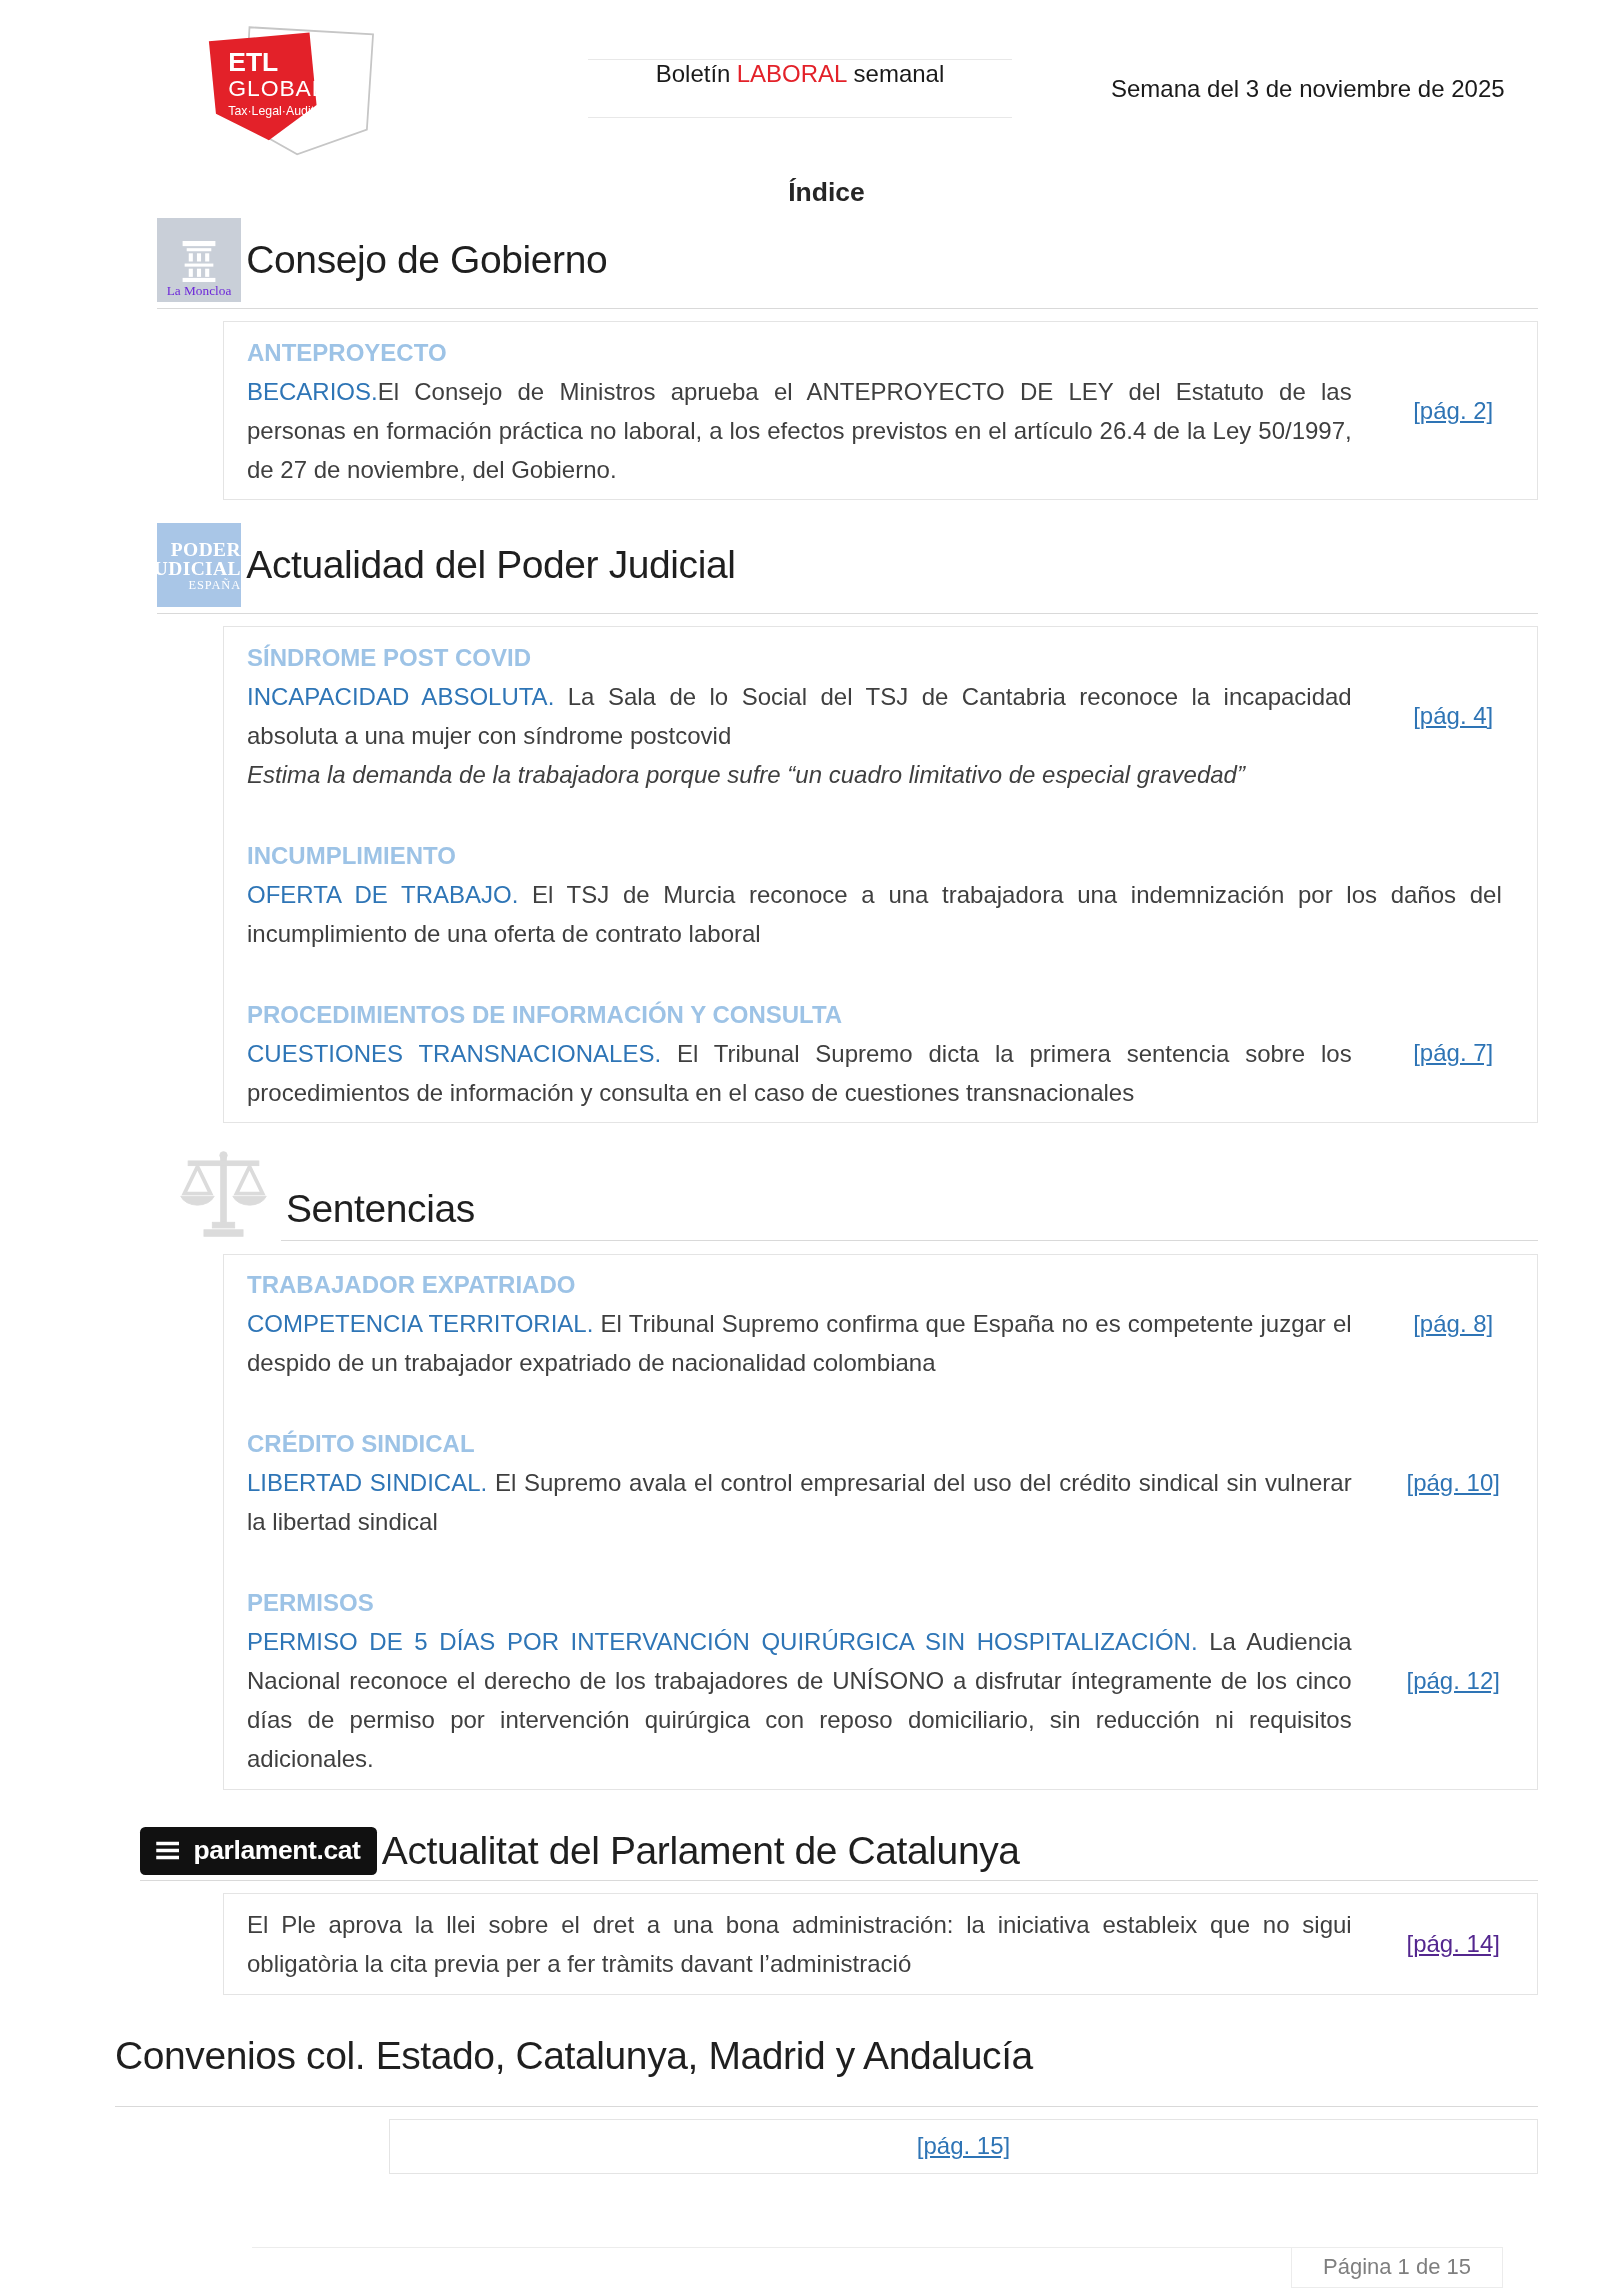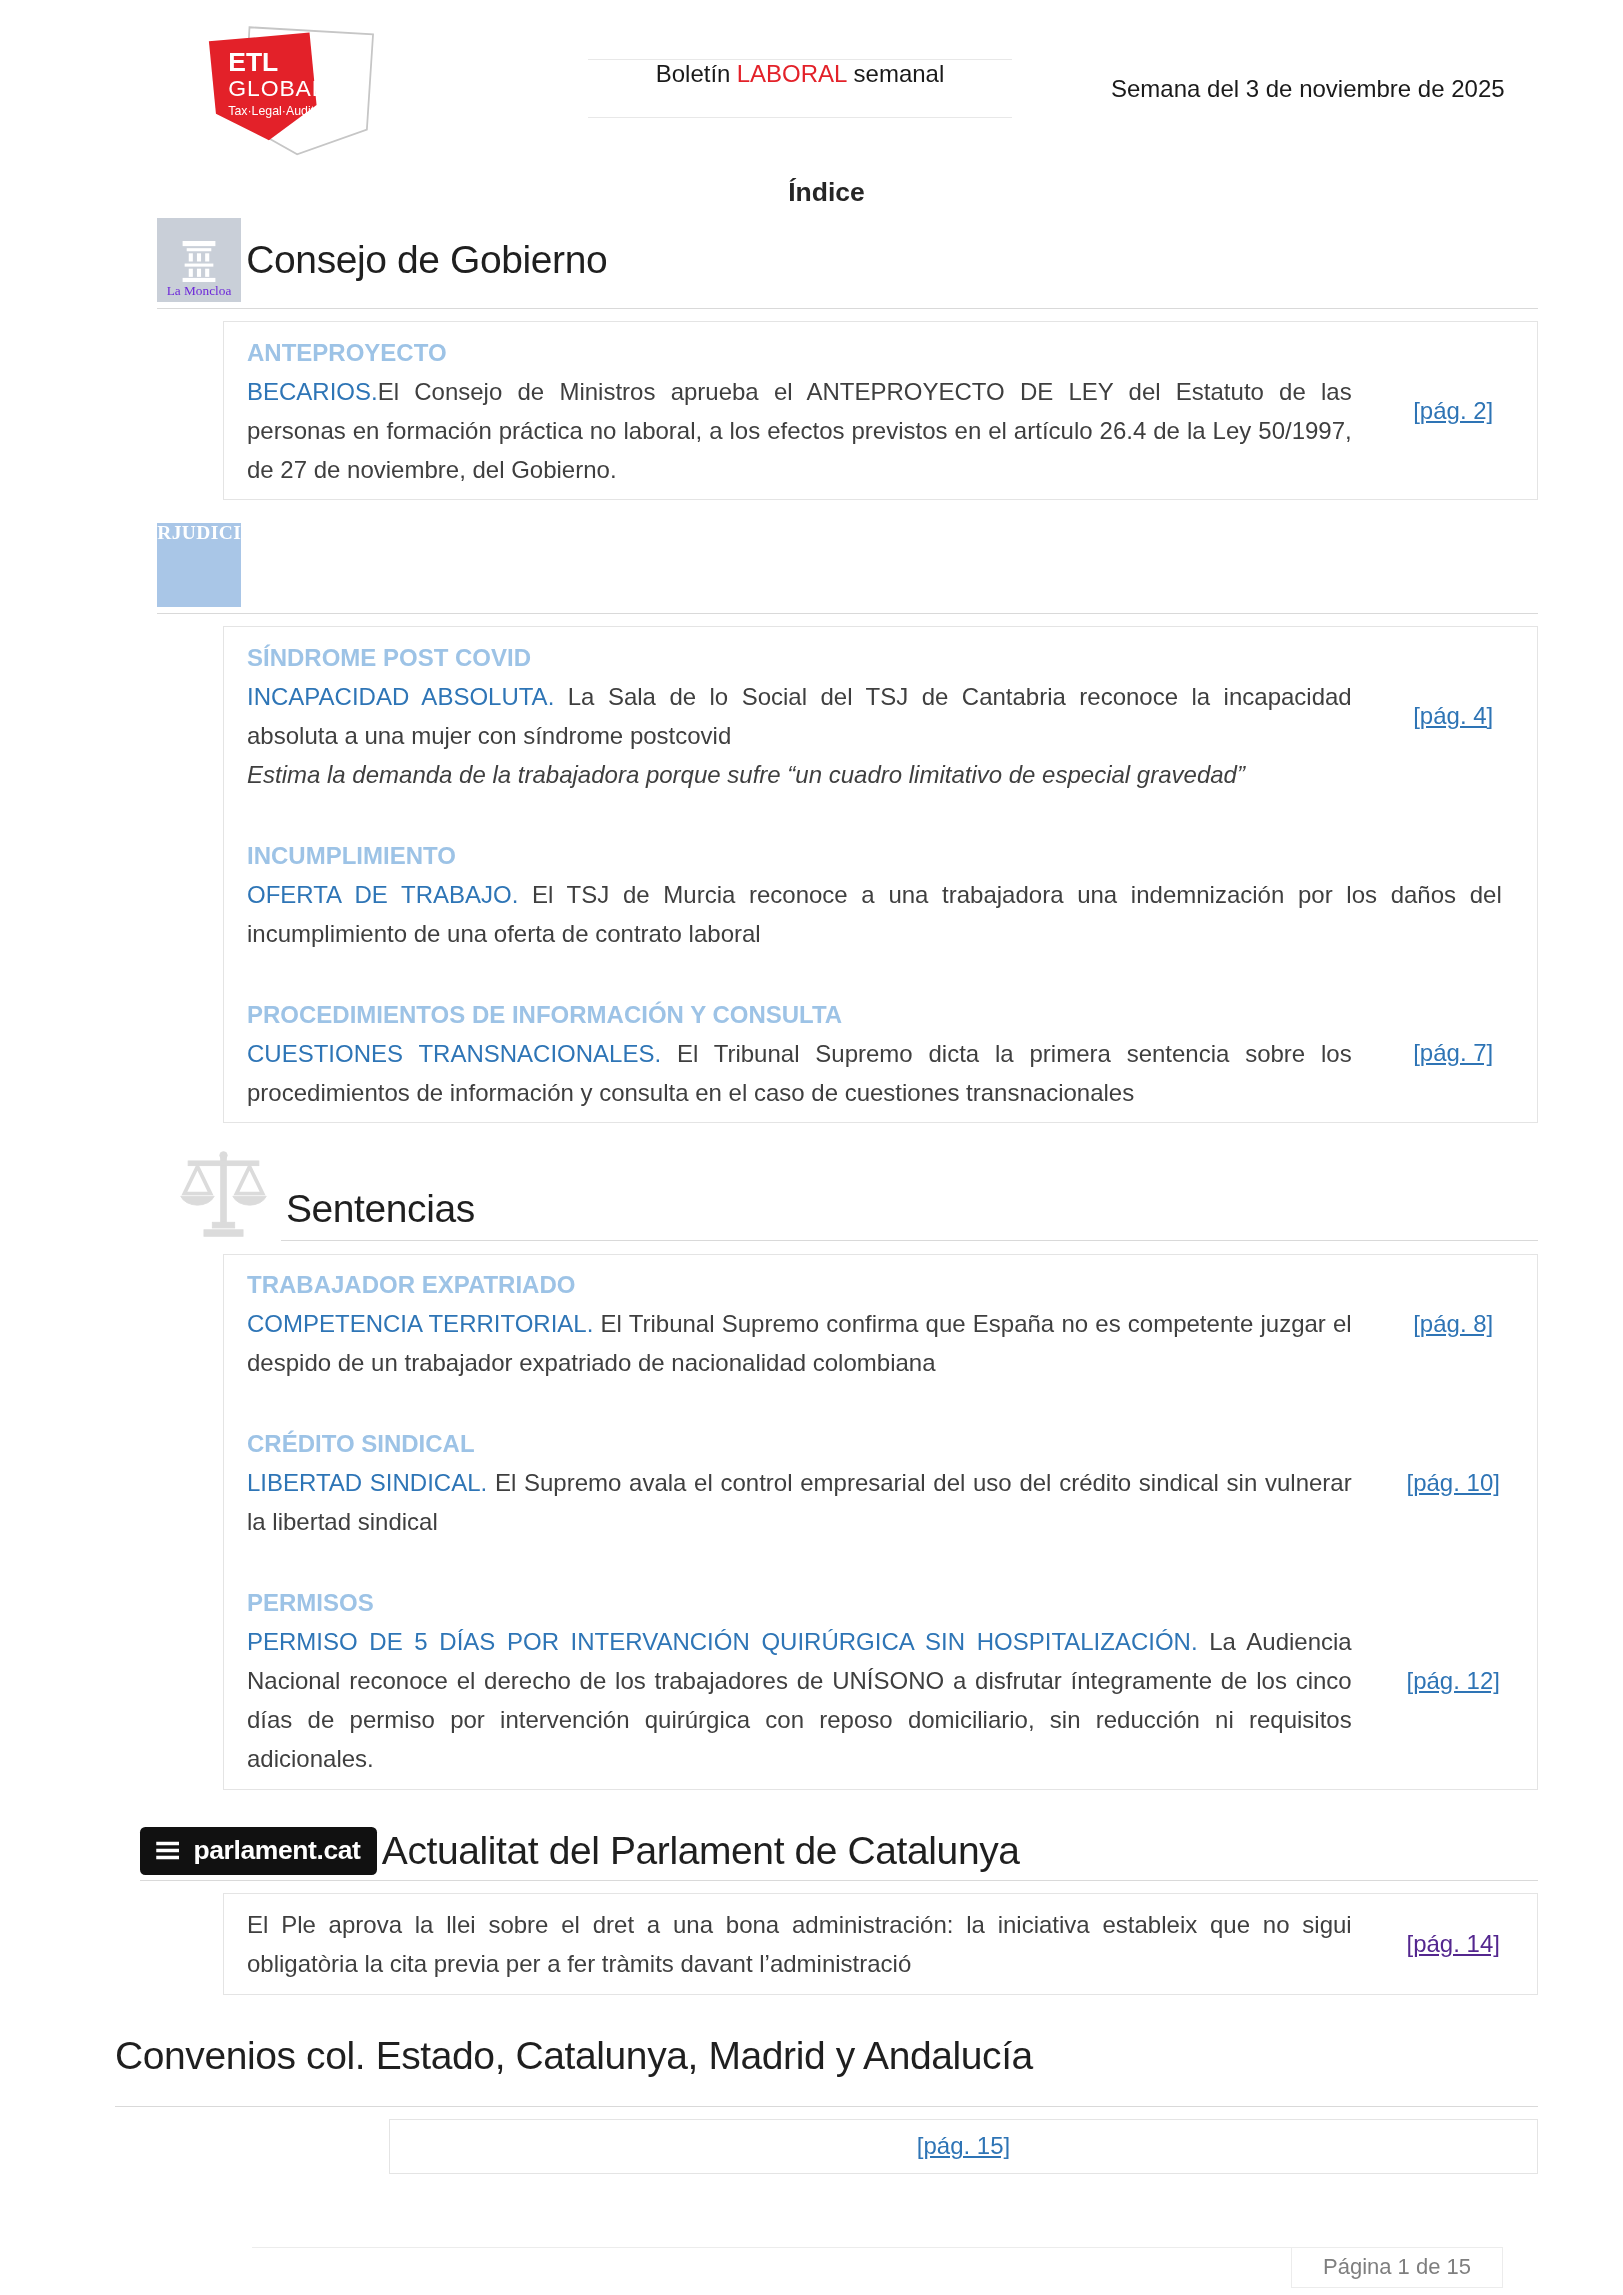--- a/index.html
+++ b/index.html
@@ -41,21 +41,21 @@
   .moncloa-logo{
     width:84px;height:84px;background:#c9cfd8;flex:0 0 auto;
     display:flex;flex-direction:column;align-items:center;justify-content:flex-end;
   }
   .moncloa-caption{font-family:"Liberation Serif",serif;font-size:13.3px;color:#6d28d9;margin-bottom:3px;}
   .building{margin-bottom:1.8px;}
   .building rect{fill:#ffffff;}
 
   .pj-logo{
     width:84px;height:84px;background:#a9c6e7;flex:0 0 auto;
-    display:flex;flex-direction:row;align-items:flex-start;justify-content:center;
+    display:flex;flex-direction:column;align-items:flex-end;justify-content:center;
     padding-left:25px;box-sizing:border-box;
   }
   .pj-logo span{font-family:"Liberation Serif",serif;color:#ffffff;font-weight:bold;line-height:1.0;}
   .pj-l1,.pj-l2{font-size:19.5px;letter-spacing:0.4px;}
   .pj-l3{font-size:12.4px;font-weight:normal !important;letter-spacing:0.9px;}
 
   .scales-icon{flex:0 0 auto;margin-right:10.6px;}
   .scales-icon *{fill:#dbdbdb;stroke:#dbdbdb;}
   .scales-outline{fill:none !important;stroke-width:4;}
 
@@ -158,20 +158,21 @@
     </div>
   </section>
 
   <section class="sec">
     <div class="section-head indent47">
       <div class="pj-logo">
         <span class="pj-l1">PODER</span>
         <span class="pj-l2">JUDICIAL</span>
         <span class="pj-l3">ESPAÑA</span>
       </div>
+      <h2 class="section-title">Actualidad del Poder Judicial</h2>
     </div>
     <div class="entry-box">
 
       <div class="entry">
         <div class="entry-text">
           <span class="kicker">SÍNDROME POST COVID</span>
           <p class="entry-body"><span class="topic">INCAPACIDAD ABSOLUTA.</span><span> La Sala de lo Social del TSJ de Cantabria reconoce la incapacidad absoluta a una mujer con síndrome postcovid</span></p>
           <div class="note">Estima la demanda de la trabajadora porque sufre “un cuadro limitativo de especial gravedad”</div>
         </div>
         <div class="entry-page">

